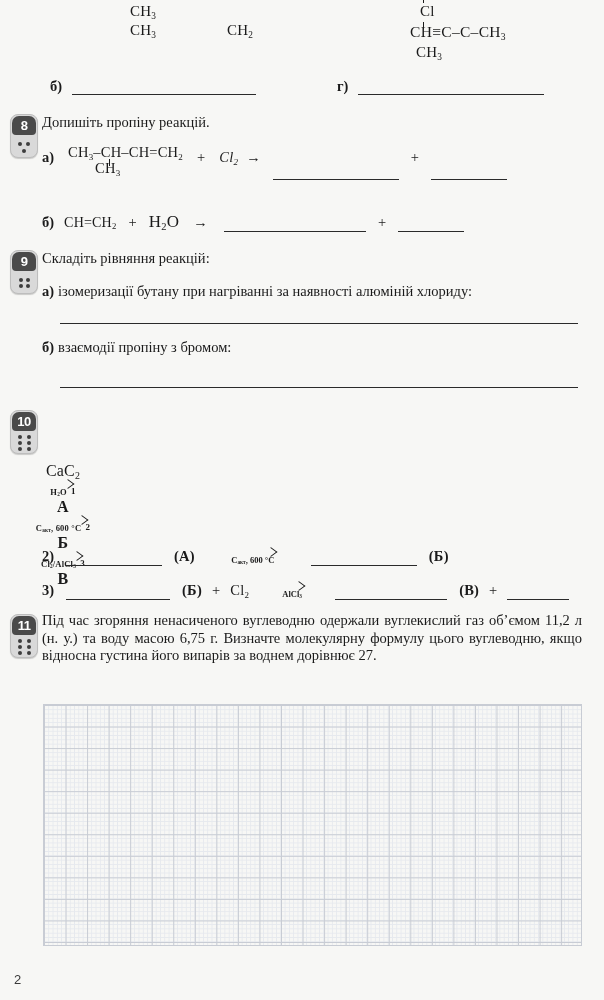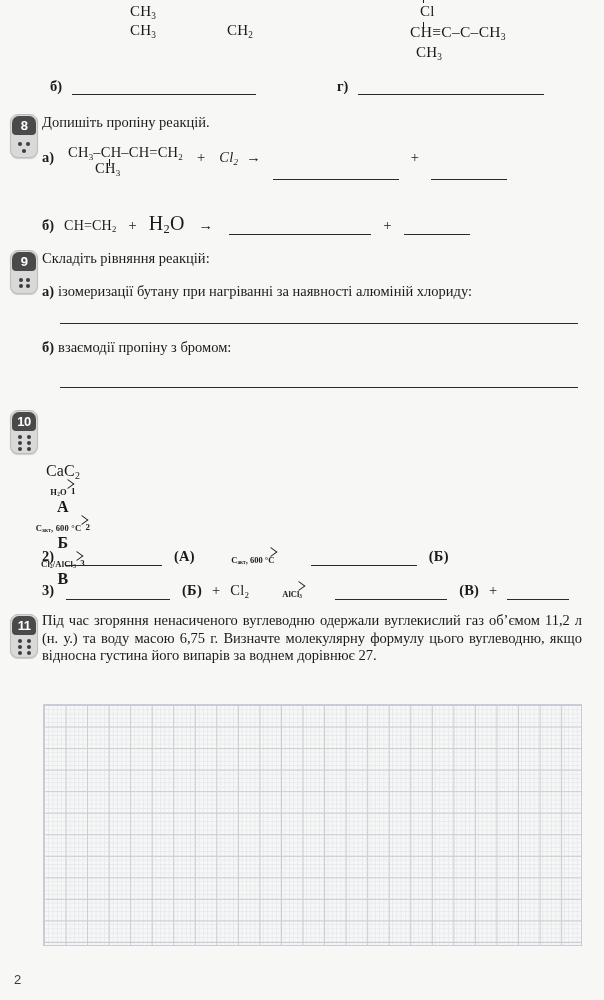--- a/index.html
+++ b/index.html
@@ -324,21 +324,21 @@
     <span class="chem" style="font-size:14.5px; margin-left:4px;">→</span>
     <span class="blank" style="width:126px; margin-left:8px;"></span>
     <span class="chem" style="font-size:14.5px; margin-left:8px;">+</span>
     <span class="blank" style="width:76px; margin-left:8px;"></span>
   </div>
 
   <div style="position:absolute; left:42px; top:212px;">
     <span class="sub-label">б)</span>
     <span class="chem" style="font-size:14px; margin-left:6px;font-family:Liberation Serif, serif;">CH=CH<sub>2</sub></span>
     <span class="chem" style="font-size:14.5px; margin-left:8px;">+</span>
-    <span class="chem" style="font-size:20px; margin-left:8px;">H<sub>2</sub>O</span>
+    <span class="chem" style="font-size:17px; margin-left:8px;">H<sub>2</sub>O</span>
     <span class="chem" style="font-size:14.5px; margin-left:10px;">→</span>
     <span class="blank" style="width:142px; margin-left:12px;"></span>
     <span class="chem" style="font-size:14.5px; margin-left:8px;">+</span>
     <span class="blank" style="width:66px; margin-left:8px;"></span>
   </div>
 
   <div class="badge" style="left:10px; top:250px;">
     <div class="num-cap">9</div>
     <div class="dots" style="width:26px; padding:0 6px;">
       <span class="dot"></span>

